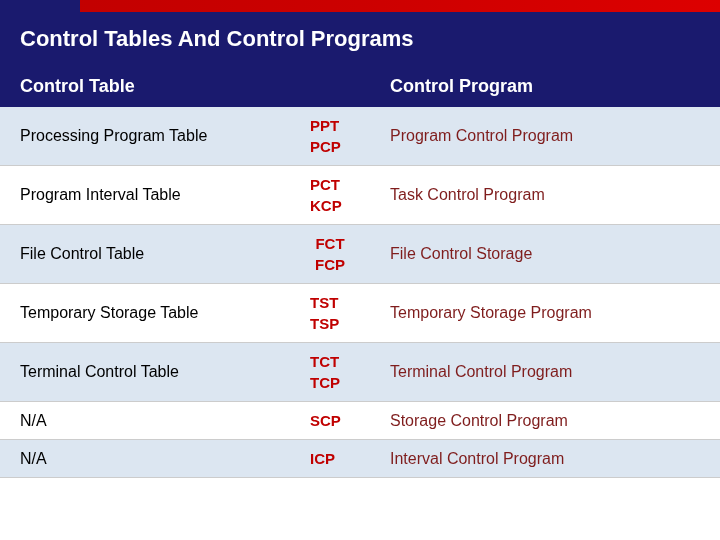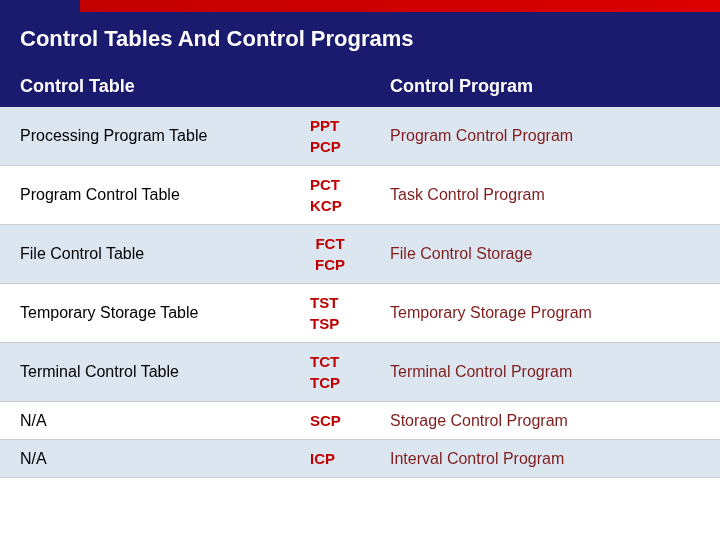--- a/index.html
+++ b/index.html
@@ -119,21 +119,21 @@
       </tr>
     </thead>
     <tbody id="table-body">
     <tr>
           <td>Processing Program Table</td>
           <td style="white-space: pre-line;">PPT
 PCP</td>
           <td>Program Control Program</td>
         </tr>
         <tr>
-          <td>Program Control Table</td>
+          <td>Program Interval Table</td>
           <td style="white-space: pre-line;">PCT
 KCP</td>
           <td>Task Control Program</td>
         </tr>
         <tr>
           <td>File Control Table</td>
           <td style="white-space: pre-line; text-align: center;">FCT
 FCP</td>
           <td>File Control Storage</td>
         </tr>

